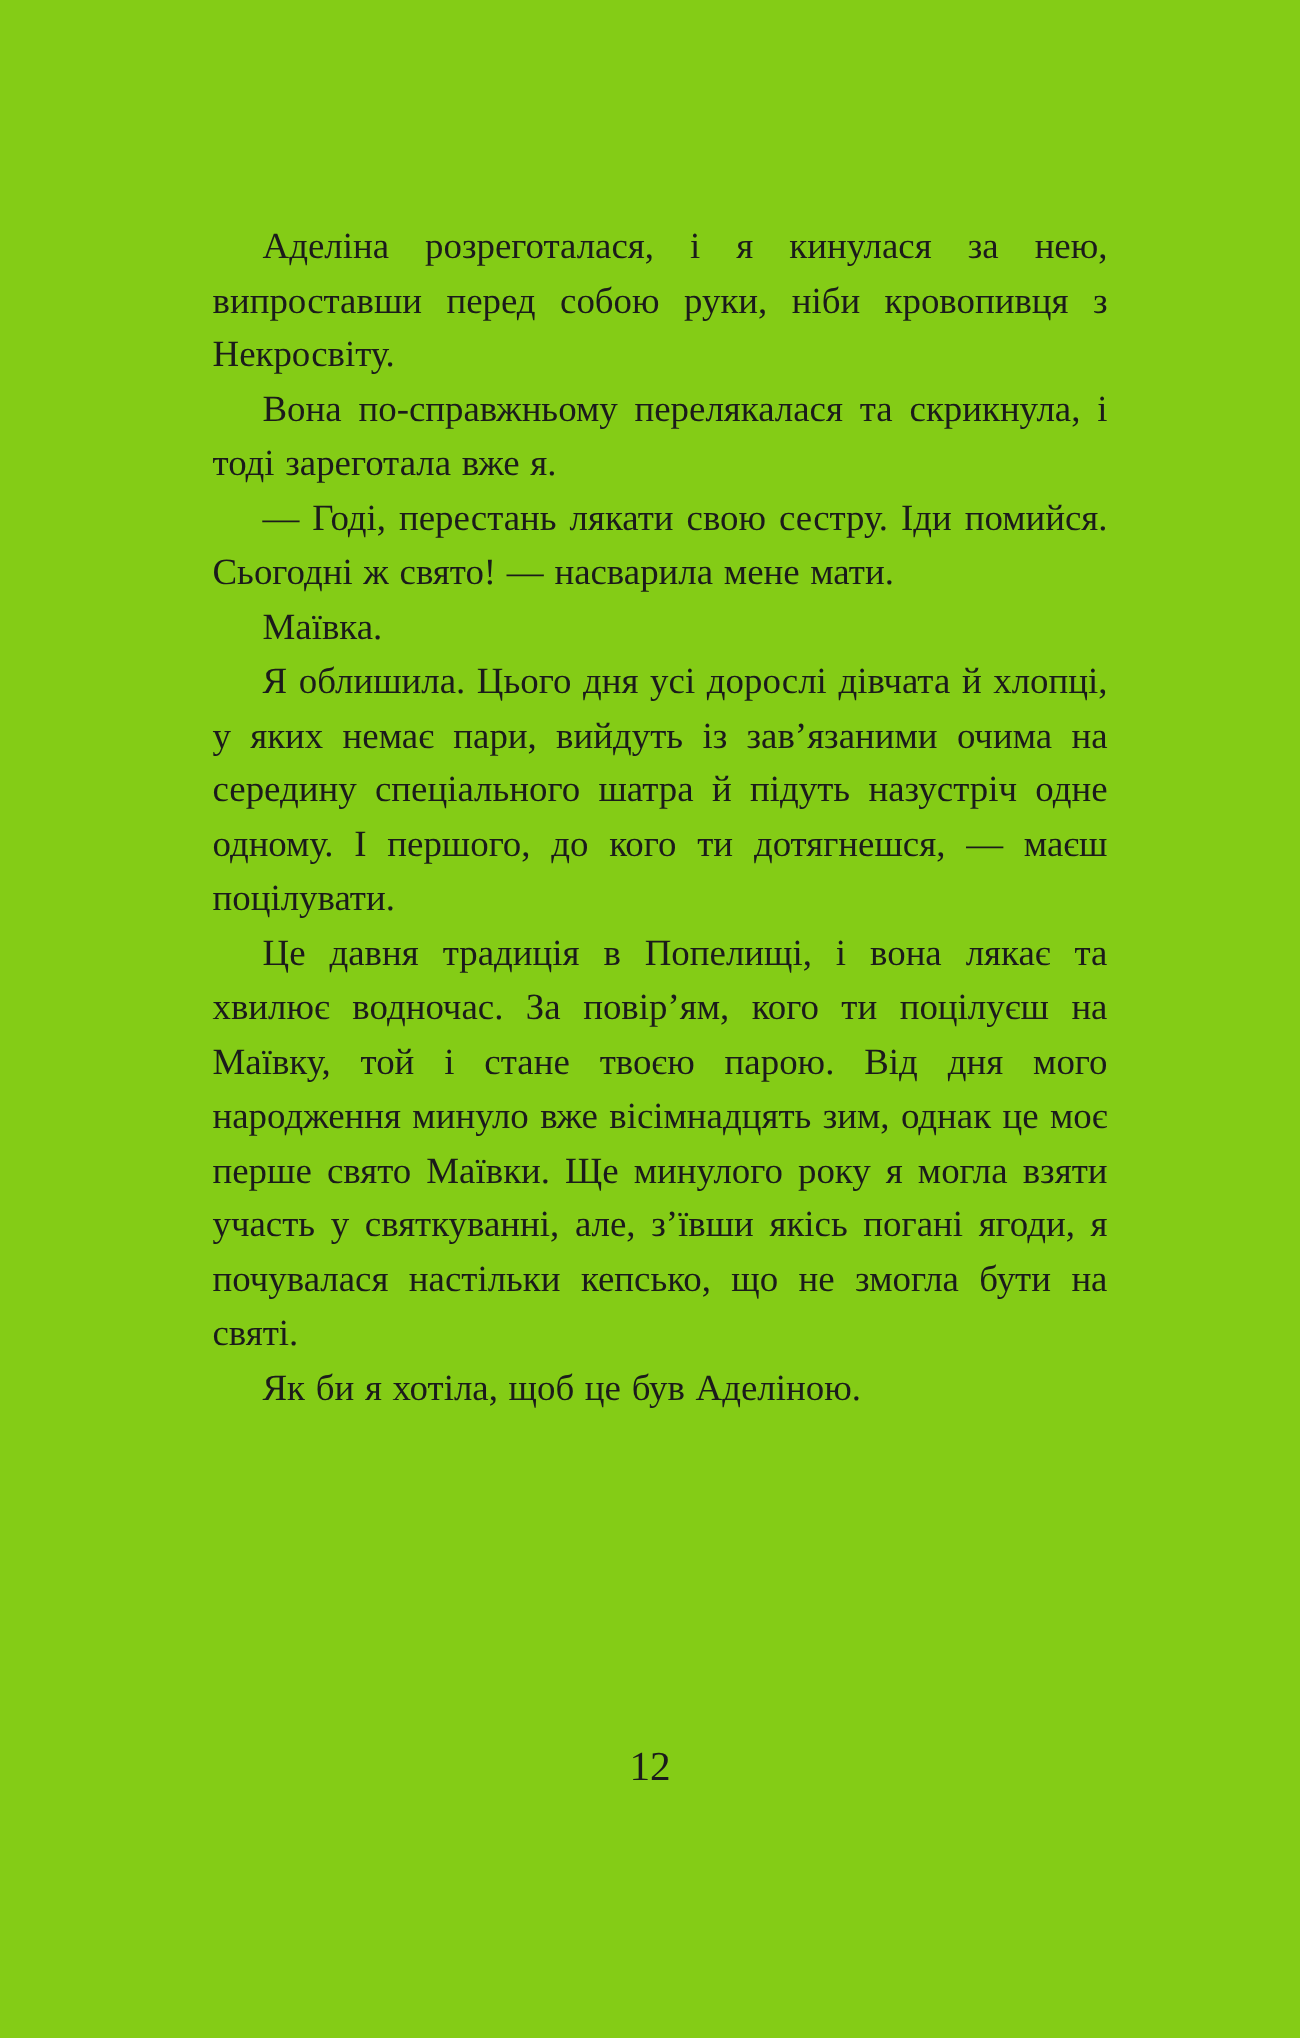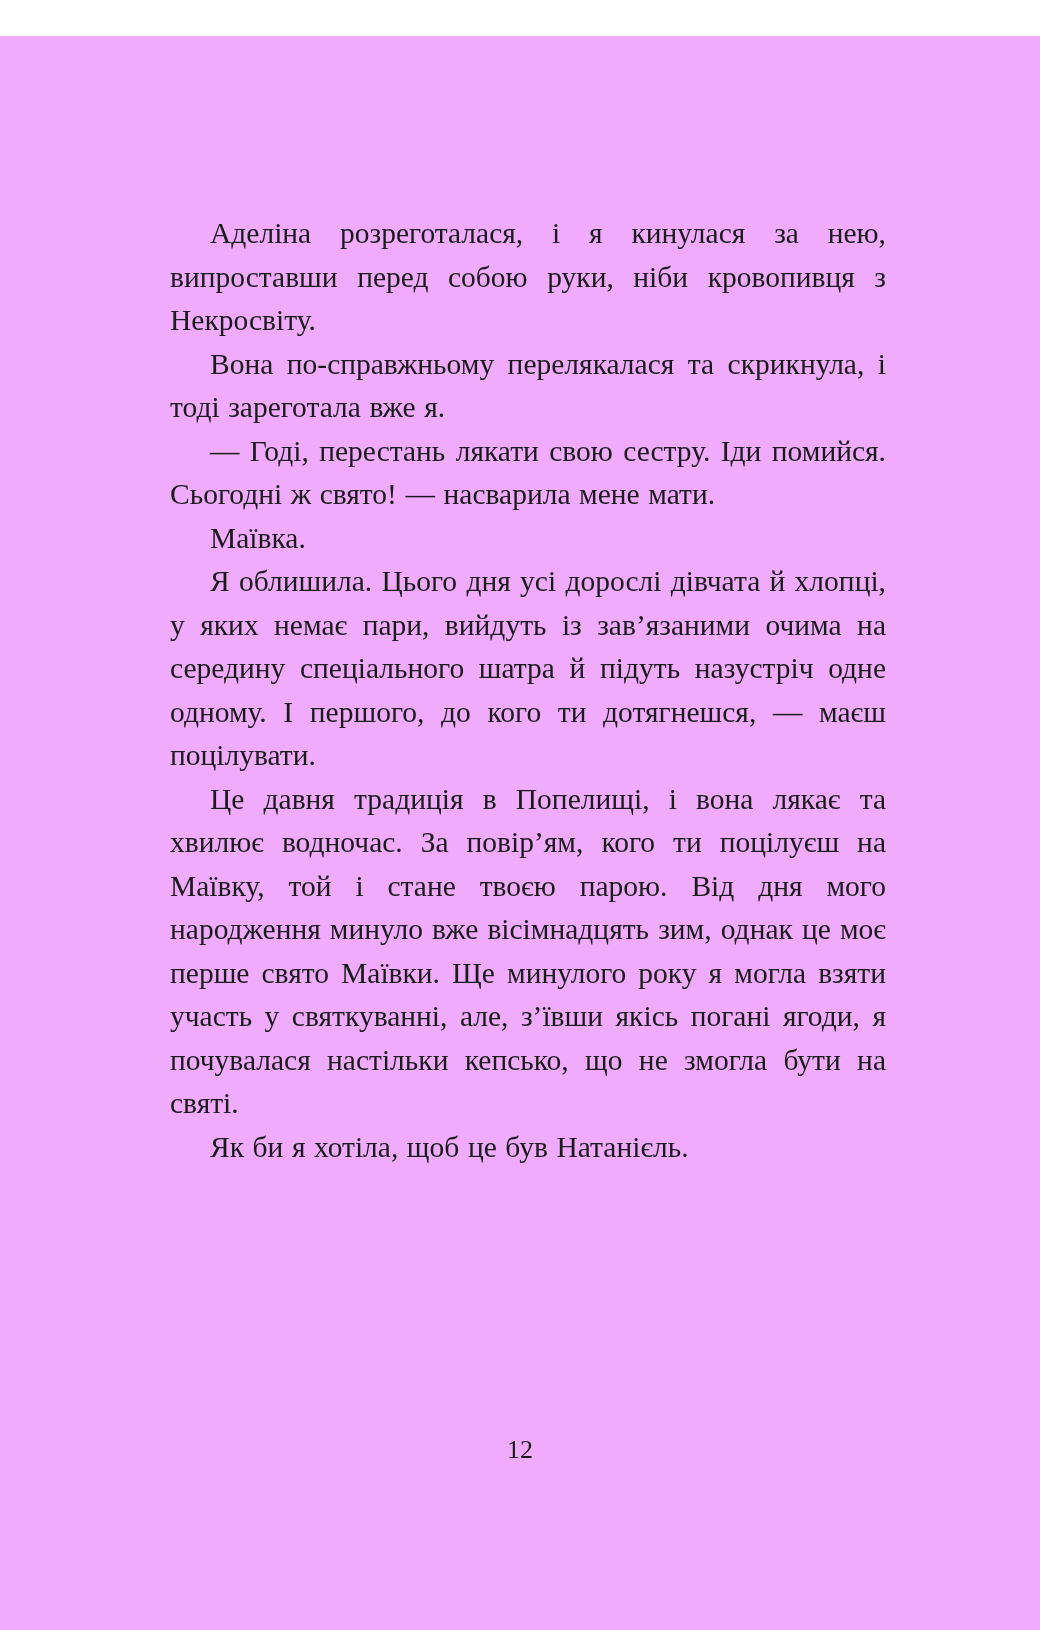--- a/index.html
+++ b/index.html
@@ -11,22 +11,21 @@
     width: 1040px;
     height: 1630px;
     position: relative;
     font-family: "Liberation Serif", "DejaVu Serif", serif;
     color: #1b1b1b;
     overflow: hidden;
   }
   .book-page {
     position: absolute;
     inset: 0;
-    background: #f0abfc;
-    margin-top: 36px;
+    background: #84cc16;
   }
   .text-block {
     position: absolute;
     left: 170px;
     top: 176px;
     width: 716px;
   }
   .para {
     margin: 0;
     font-size: 29.5px;
@@ -38,32 +37,32 @@
     word-spacing: 0.04em;
   }
   .para.italic {
   }
   .page-number {
     position: absolute;
     top: 1398px;
     left: 0;
     width: 1040px;
     text-align: center;
-    font-size: 26px;
+    font-size: 33px;
     line-height: 32px;
     color: #1b1b1b;
   }
 </style>
 </head>
 <body>
 
 <div class="book-page">
   <div class="text-block">
     <p class="para">Аделіна розреготалася, і я кинулася за нею, випроставши перед собою руки, ніби кровопивця з Некросвіту.</p>
     <p class="para">Вона по-справжньому перелякалася та скрикнула, і тоді зареготала вже я.</p>
     <p class="para">— Годі, перестань лякати свою сестру. Іди помийся. Сьогодні ж свято! — насварила мене мати.</p>
     <p class="para italic">Маївка.</p>
     <p class="para">Я облишила. Цього дня усі дорослі дівчата й хлопці, у яких немає пари, вийдуть із зав’язаними очима на середину спеціального шатра й підуть назустріч одне одному. І першого, до кого ти дотягнешся, — маєш поцілувати.</p>
     <p class="para">Це давня традиція в Попелищі, і вона лякає та хвилює водночас. За повір’ям, кого ти поцілуєш на Маївку, той і стане твоєю парою. Від дня мого народження минуло вже вісімнадцять зим, однак це моє перше свято Маївки. Ще минулого року я могла взяти участь у святкуванні, але, з’ївши якісь погані ягоди, я почувалася настільки кепсько, що не змогла бути на святі.</p>
-    <p class="para">Як би я хотіла, щоб це був Натанієль.</p>
+    <p class="para">Як би я хотіла, щоб це був Аделіною.</p>
   </div>
   <div class="page-number">12</div>
 </div>
 
 </body></html>

